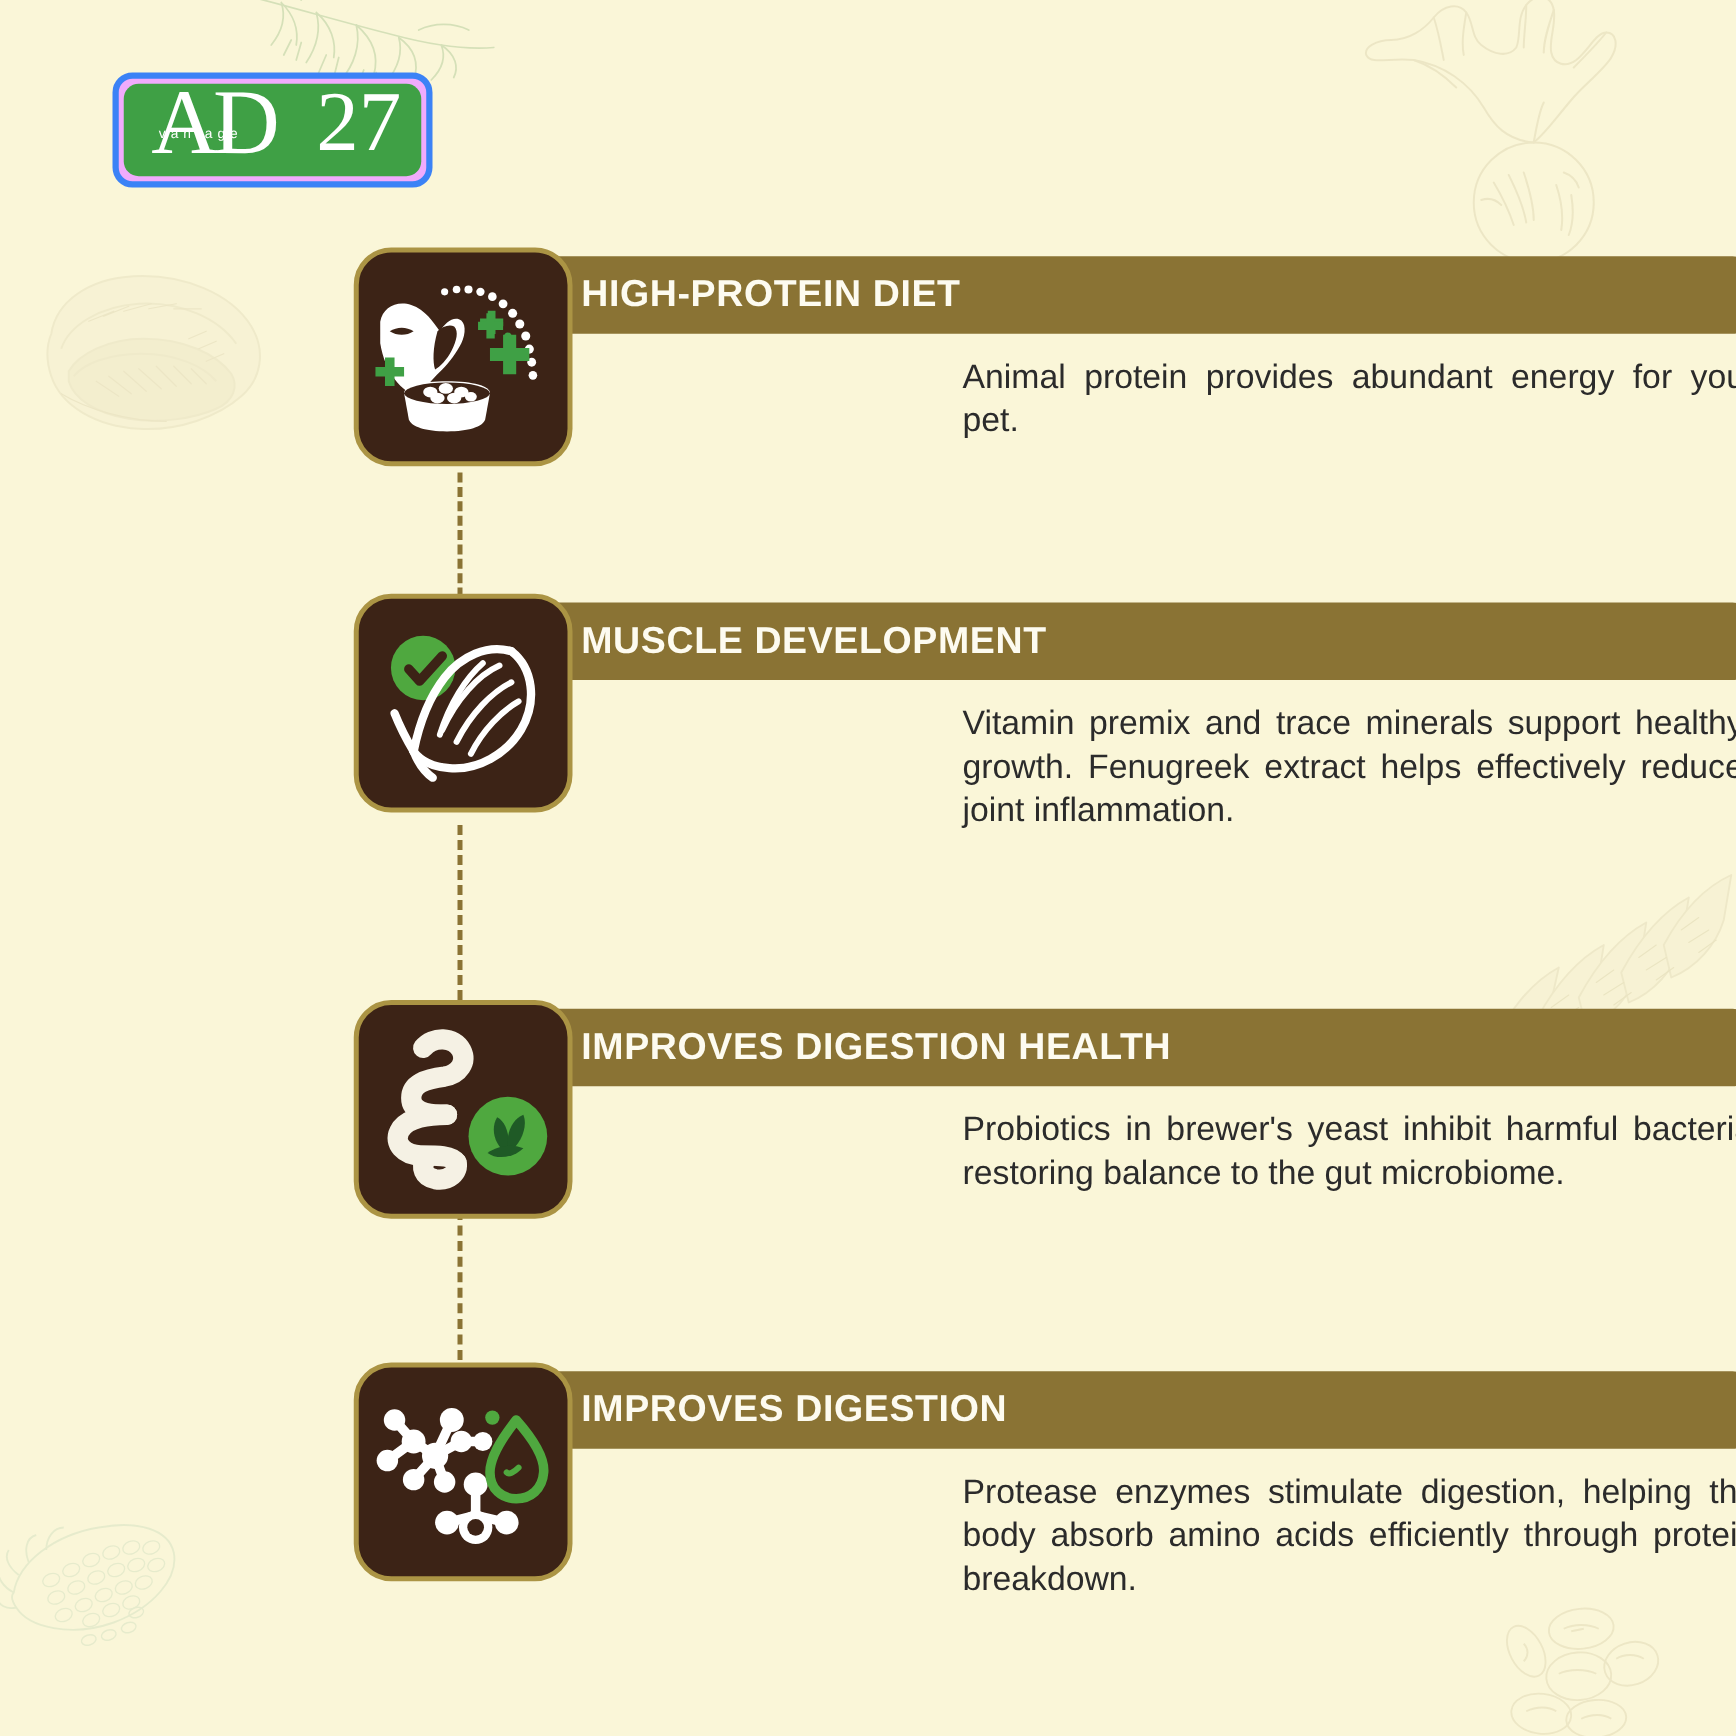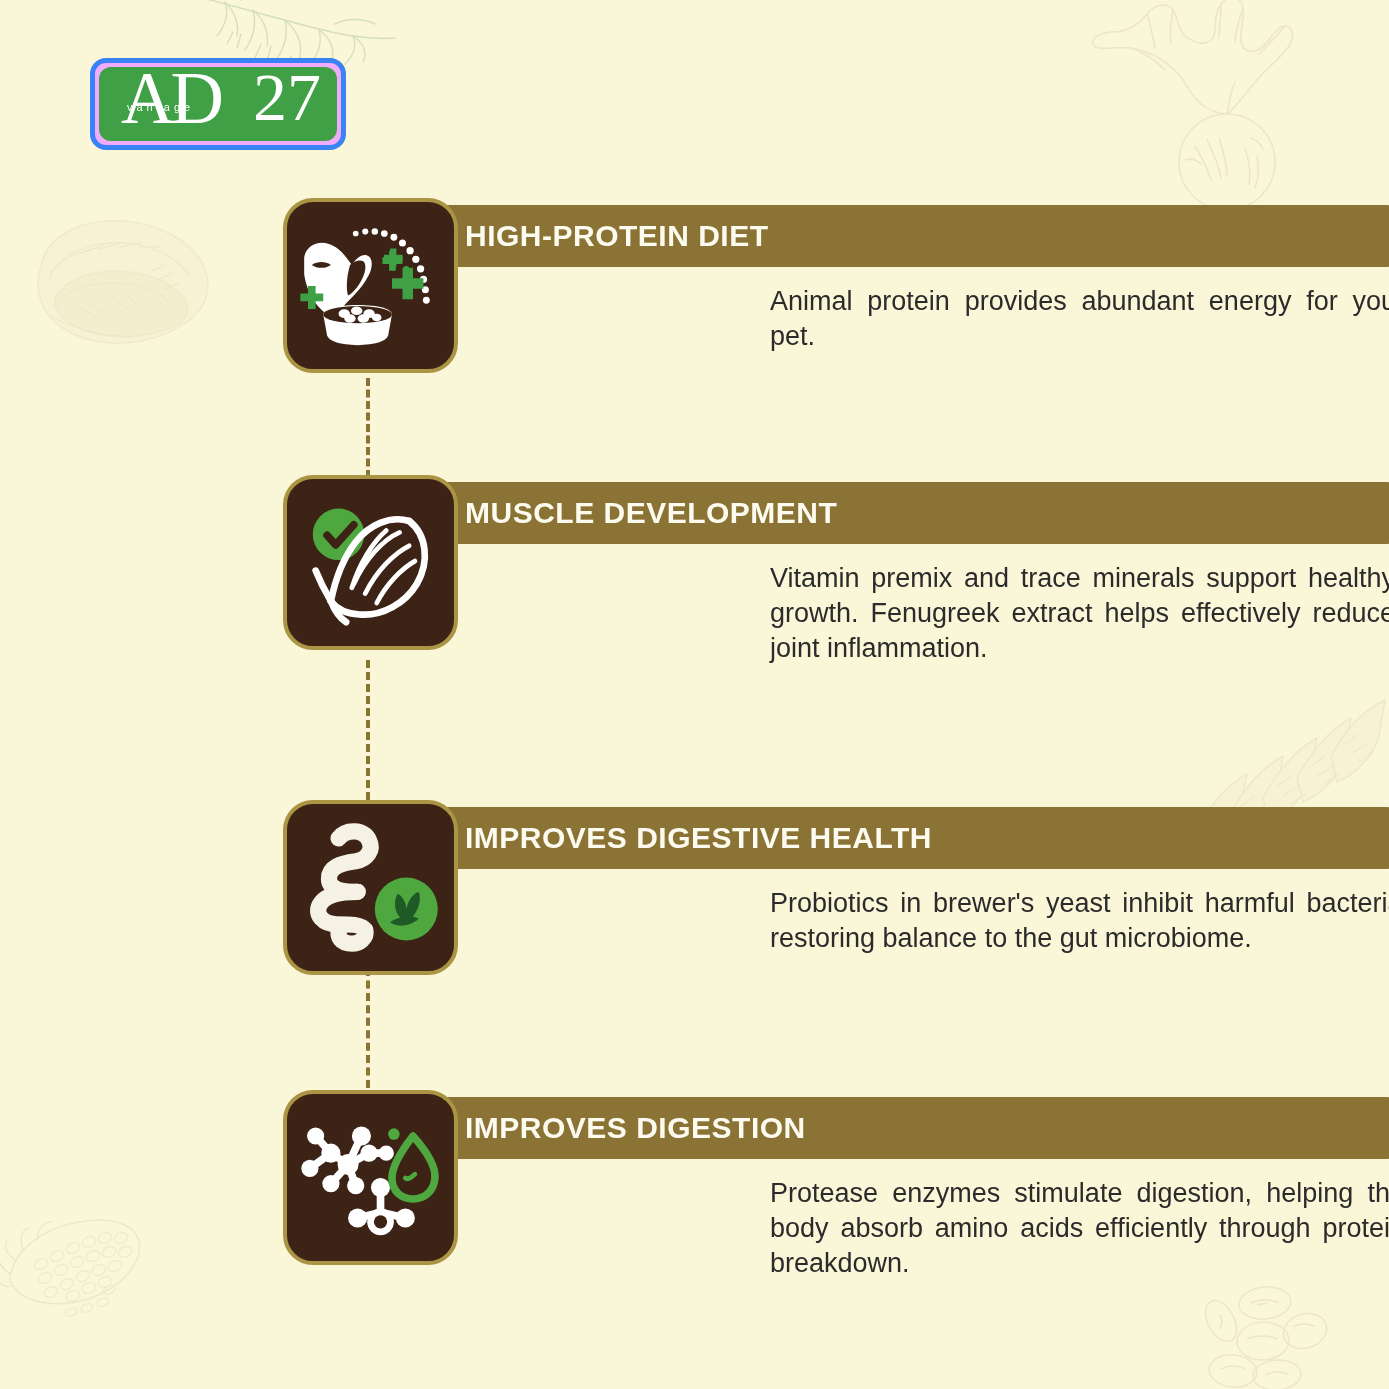--- a/index.html
+++ b/index.html
@@ -391,21 +391,21 @@
         <path d="M46 128 C40 118, 34 106, 30 96"></path>
         <path d="M46 128 C50 138, 56 146, 62 150"></path>
       </g>
     </svg>
   </div>
   <div class="card-body">Vitamin premix and trace minerals support healthy growth. Fenugreek extract helps effectively reduce joint inflammation.</div>
 </div>
 
 <div class="card" id="card-3">
   <div class="card-header">
-    <span class="title">IMPROVES DIGESTIVE HEALTH</span>
+    <span class="title">IMPROVES DIGESTION HEALTH</span>
   </div>
   <div class="card-icon">
     <svg viewBox="0 0 175 175" xmlns="http://www.w3.org/2000/svg">
 
       <g stroke="#f5f1e4" stroke-width="17" fill="none" stroke-linecap="round" stroke-linejoin="round">
         <path d="M54 36 C62 26, 80 26, 86 38 C91 48, 84 58, 72 60
                  C56 62, 44 66, 44 78 C44 90, 58 92, 74 92"></path>
         <path d="M74 92 C60 92, 40 94, 34 106 C29 116, 38 126, 52 126
                  C66 126, 78 126, 82 132"></path>
         <path d="M82 132 C84 140, 76 148, 64 146 C54 144, 52 136, 56 130"></path>

